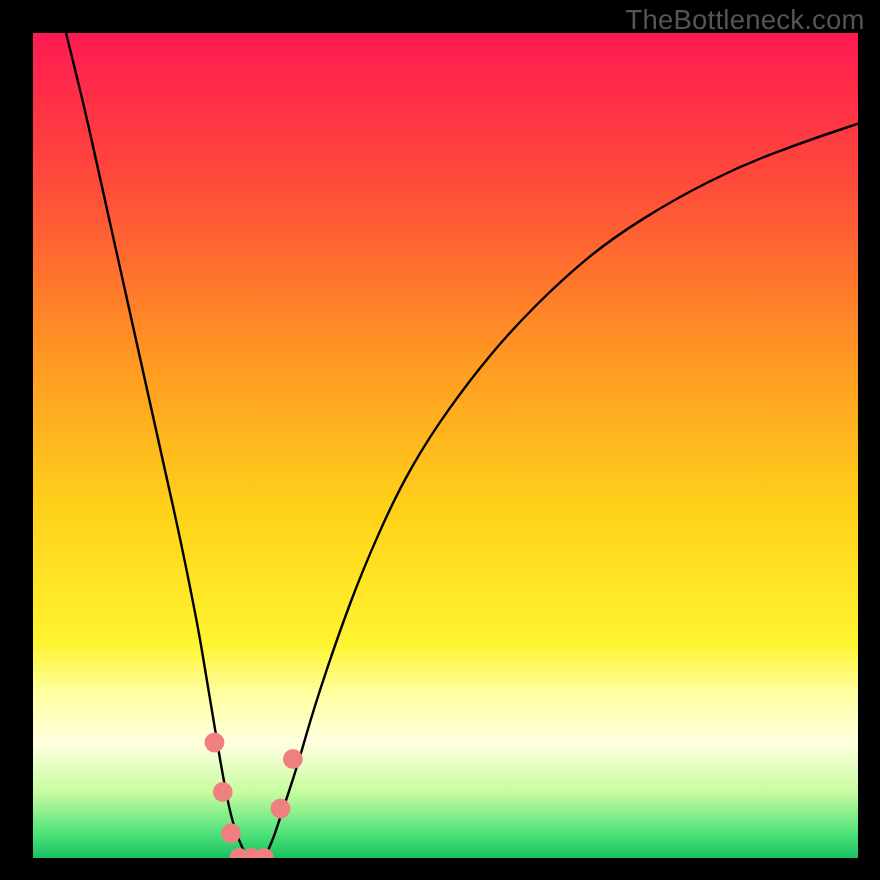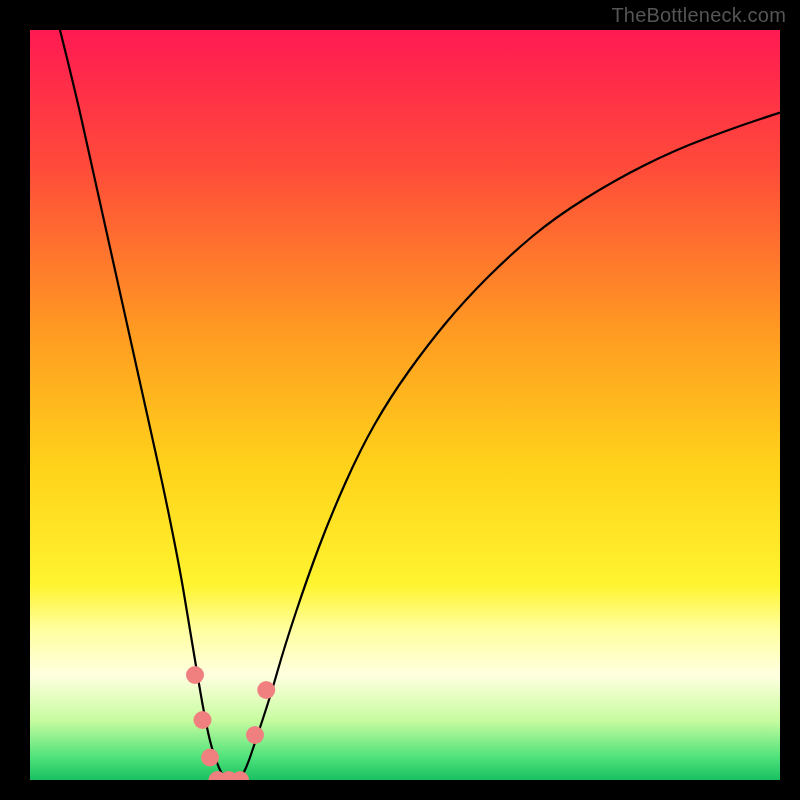--- a/index.html
+++ b/index.html
@@ -21,21 +21,21 @@
     position: absolute;
     left: 30px;
     top: 30px;
     width: 750px;
     height: 750px;
   }
   .watermark {
     position: absolute;
     top: 4px;
     right: 14px;
-    font-size: 20px;
+    font-size: 25px;
     color: #555;
     font-weight: 400;
     letter-spacing: 0.2px;
   }
 </style>
 </head>
 <body>
 
 <div class="frame">
 

